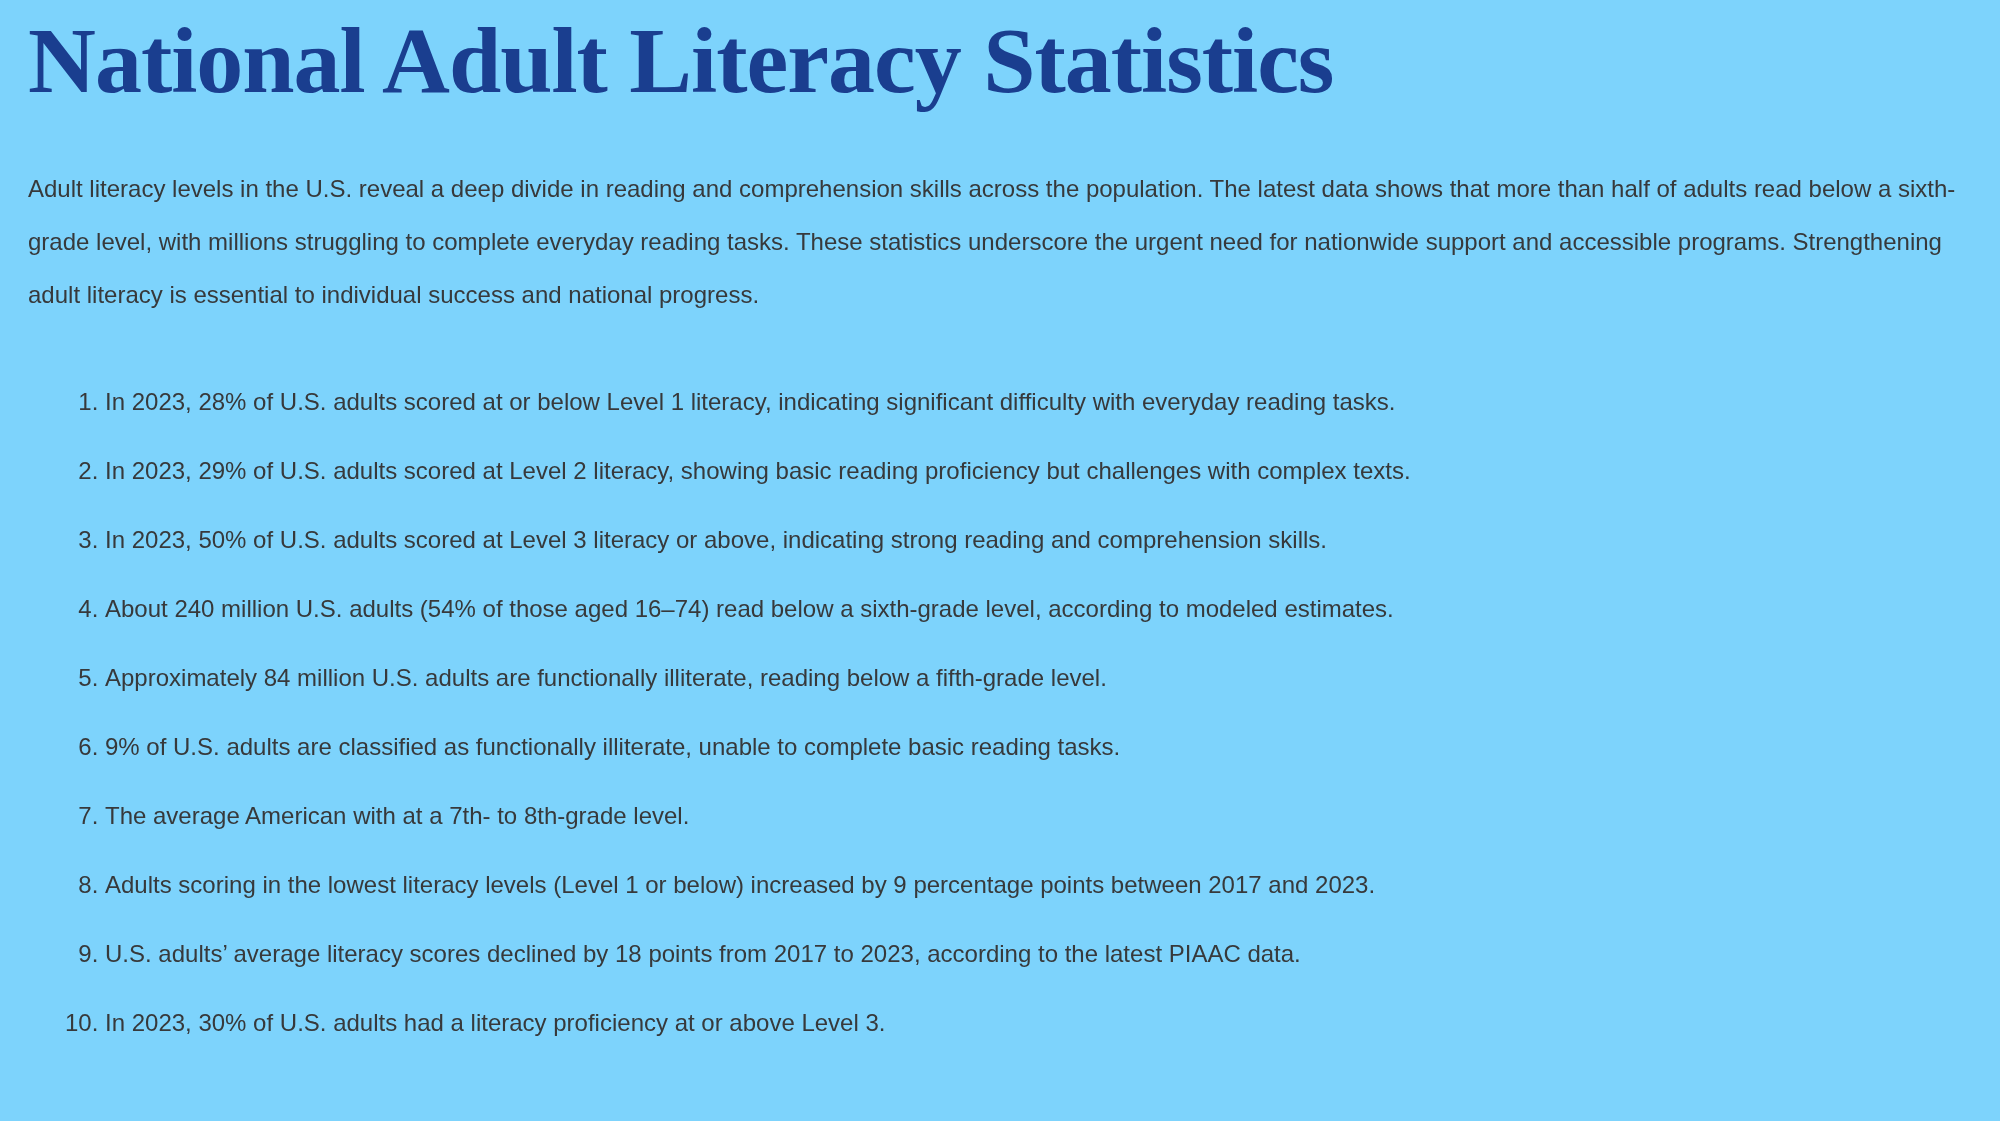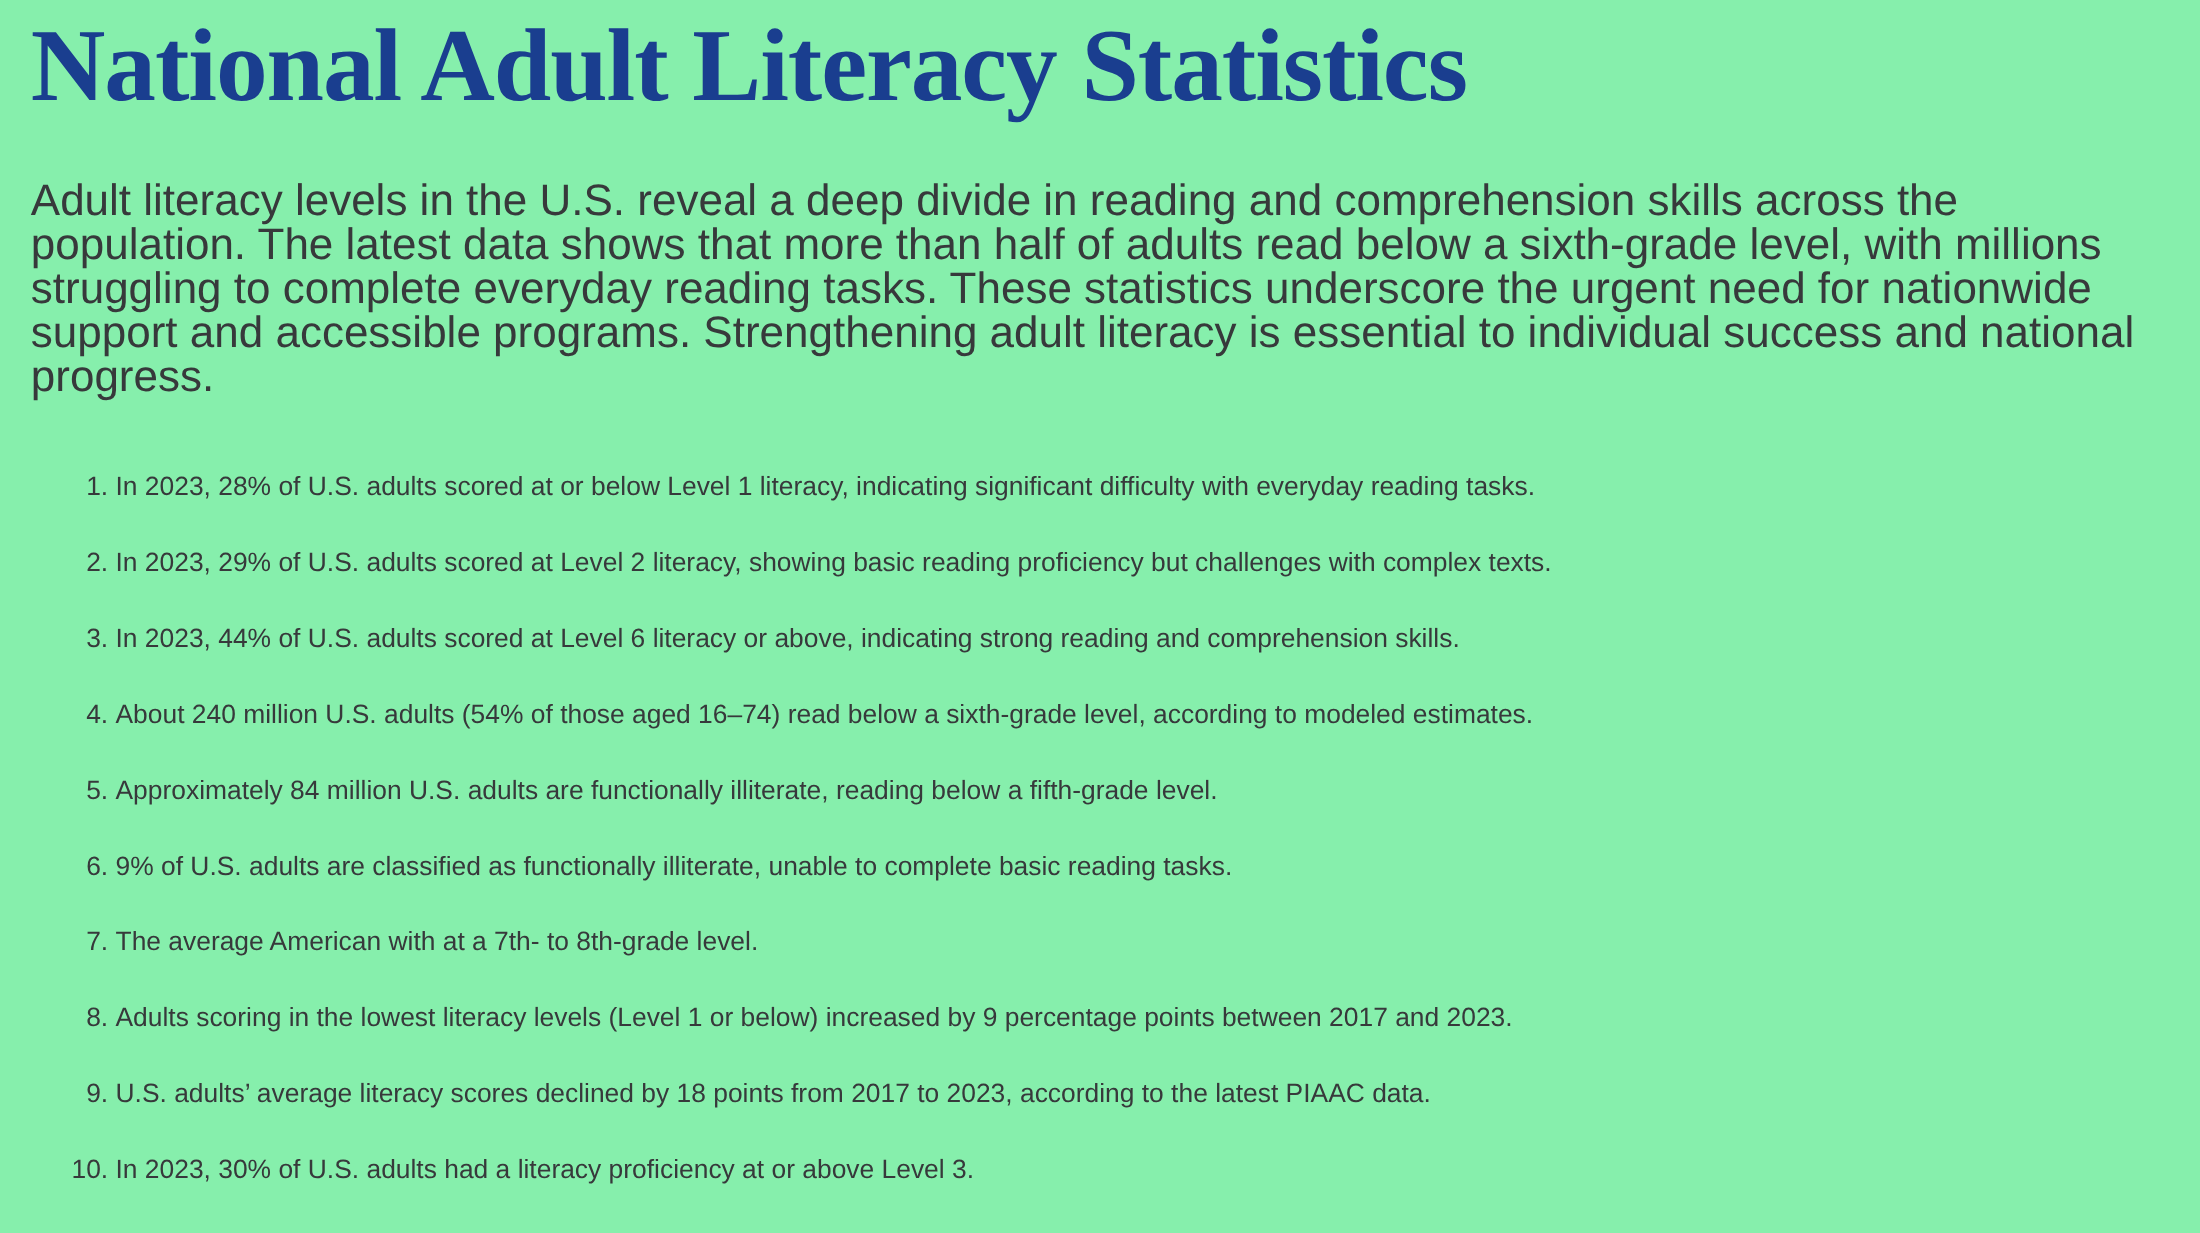--- a/index.html
+++ b/index.html
@@ -7,37 +7,37 @@
     padding: 0;
     background: #ffffff;
   }
   .page {
     position: relative;
     width: 2000px;
     height: 1121px;
     box-sizing: border-box;
     padding: 0 28px;
     overflow: hidden;
-    background: #86efac;
+    background: #7dd3fc;
     font-family: "Liberation Sans", sans-serif;
     color: #37393b;
   }
   .page-title {
     margin: 12px 0 52px 0;
     font-family: "Liberation Serif", serif;
     font-weight: 700;
     font-size: 94px;
     line-height: 1.04;
     letter-spacing: -1px;
     color: #1a3e8f;
   }
   .intro {
     margin: 0;
-    font-size: 40px;
-    line-height: 40px;
+    font-size: 24px;
+    line-height: 53px;
     color: #37393b;
   }
   .stats-list {
     margin: 57px 0 0 0;
     padding: 0 0 0 77px;
     font-size: 24px;
     line-height: 47px;
     color: #37393b;
     list-style: decimal outside;
   }
@@ -50,21 +50,21 @@
 <body>
 
 <main class="page">
   <h1 class="page-title">National Adult Literacy Statistics</h1>
 
   <p class="intro">Adult literacy levels in the U.S. reveal a deep divide in reading and comprehension skills across the population. The latest data shows that more than half of adults read below a sixth-grade level, with millions struggling to complete everyday reading tasks. These statistics underscore the urgent need for nationwide support and accessible programs. Strengthening adult literacy is essential to individual success and national progress.</p>
 
   <ol class="stats-list">
     <li>In 2023, 28% of U.S. adults scored at or below Level 1 literacy, indicating significant difficulty with everyday reading tasks.</li>
     <li>In 2023, 29% of U.S. adults scored at Level 2 literacy, showing basic reading proficiency but challenges with complex texts.</li>
-    <li>In 2023, 44% of U.S. adults scored at Level 6 literacy or above, indicating strong reading and comprehension skills.</li>
+    <li>In 2023, 50% of U.S. adults scored at Level 3 literacy or above, indicating strong reading and comprehension skills.</li>
     <li>About 240 million U.S. adults (54% of those aged 16–74) read below a sixth-grade level, according to modeled estimates.</li>
     <li>Approximately 84 million U.S. adults are functionally illiterate, reading below a fifth-grade level.</li>
     <li>9% of U.S. adults are classified as functionally illiterate, unable to complete basic reading tasks.</li>
     <li>The average American with at a 7th- to 8th-grade level.</li>
     <li>Adults scoring in the lowest literacy levels (Level 1 or below) increased by 9 percentage points between 2017 and 2023.</li>
     <li>U.S. adults’ average literacy scores declined by 18 points from 2017 to 2023, according to the latest PIAAC data.</li>
     <li>In 2023, 30% of U.S. adults had a literacy proficiency at or above Level 3.</li>
   </ol>
 </main>
 

